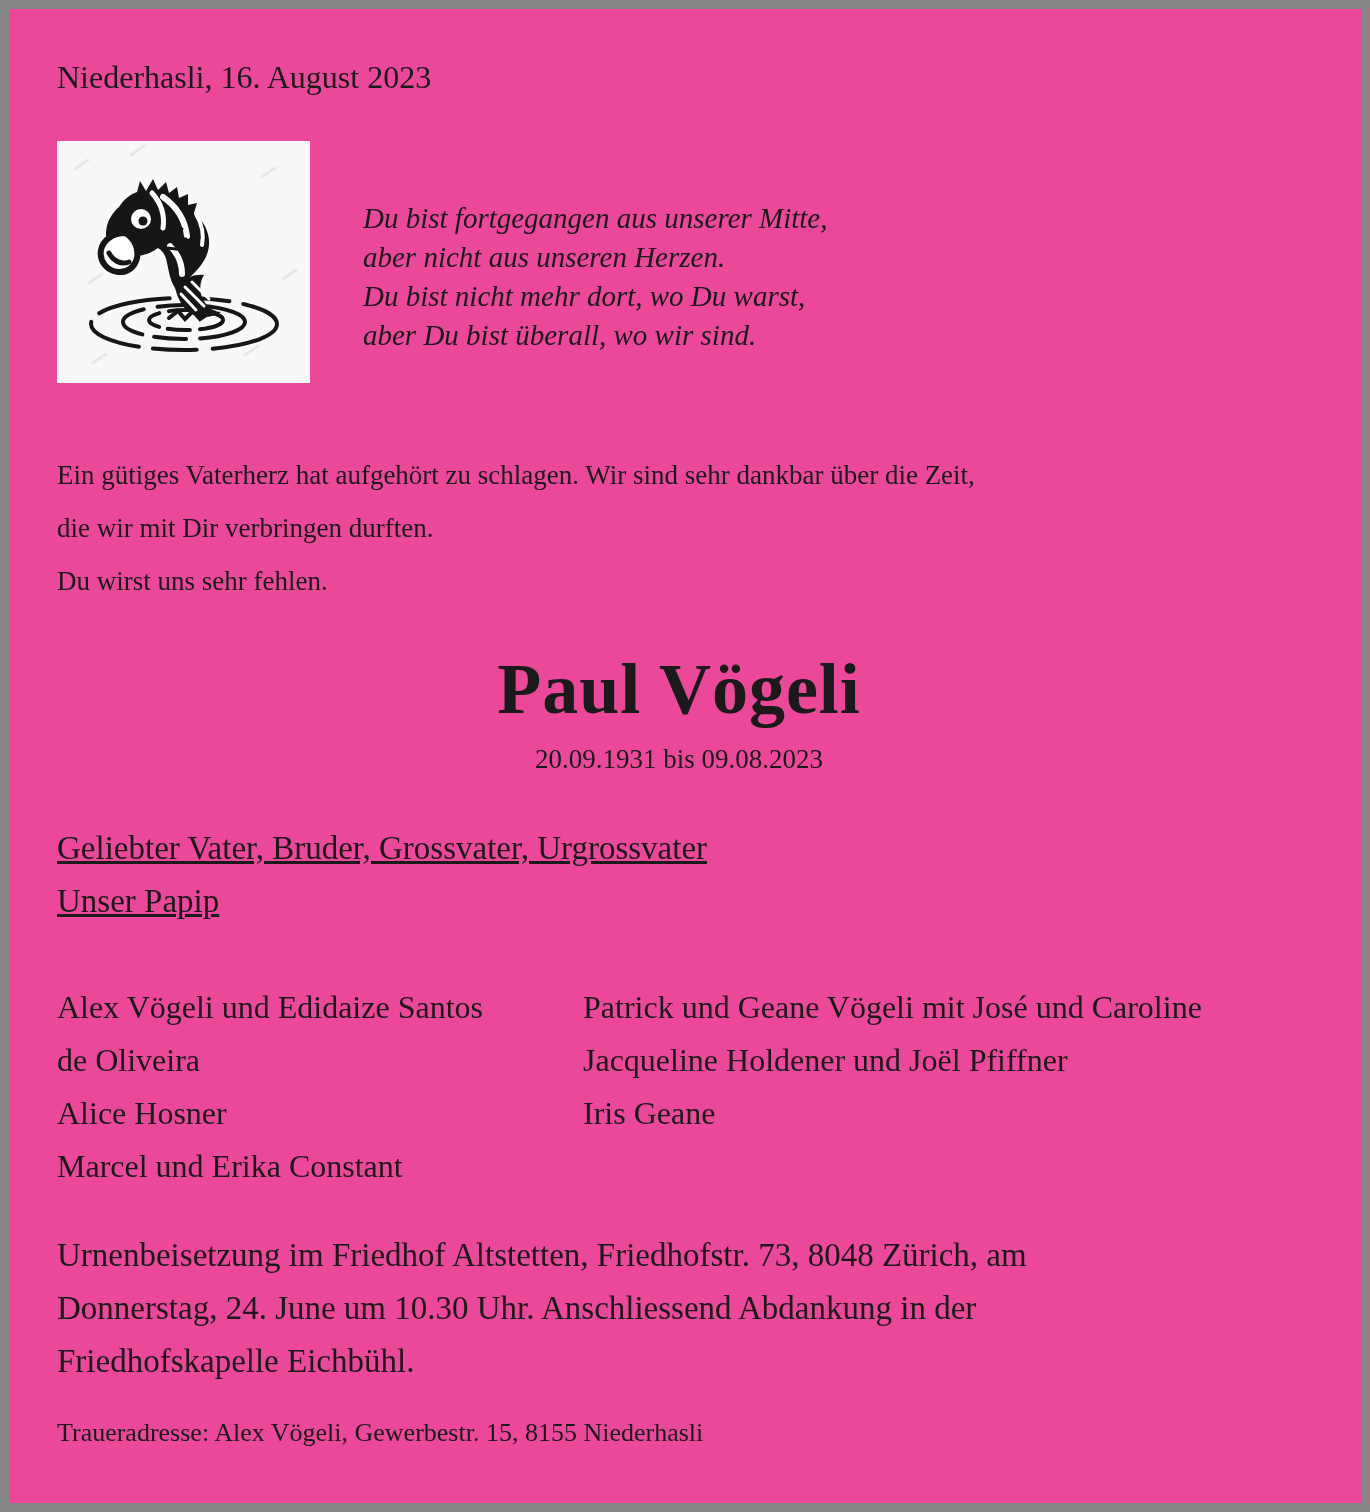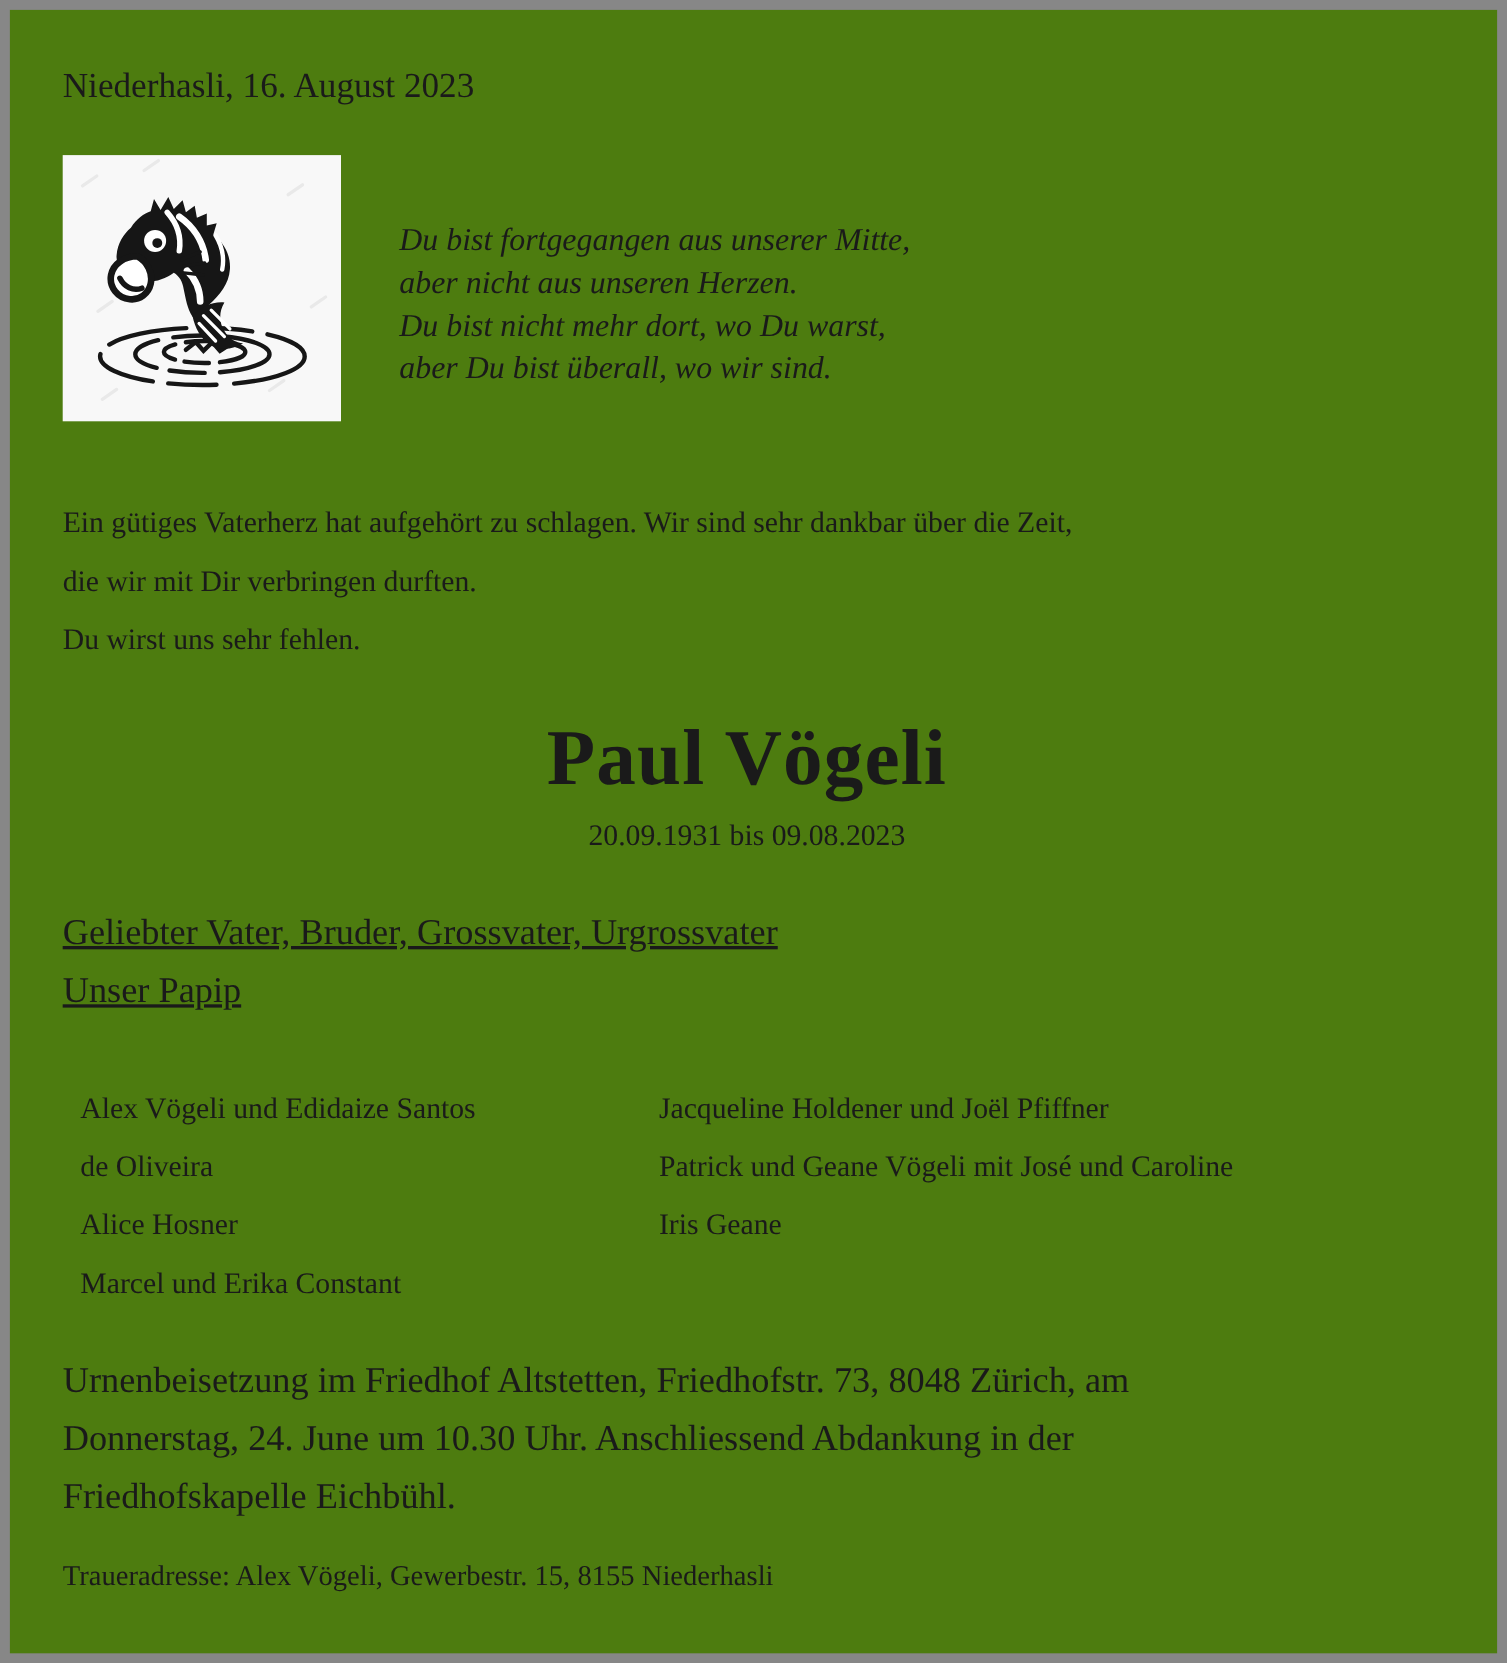--- a/index.html
+++ b/index.html
@@ -6,21 +6,21 @@
     margin: 0;
     padding: 0;
     background: #ffffff;
   }
   .page {
     position: relative;
     width: 1370px;
     height: 1512px;
     box-sizing: border-box;
     border: 9px solid #878787;
-    background: #4d7c0f;
+    background: #ec4899;
     color: #1a1a1a;
     font-family: "Liberation Serif", "DejaVu Serif", serif;
     overflow: hidden;
   }
   .content {
     box-sizing: border-box;
     padding: 48px 60px 0 48px;
   }
   .dateline {
     font-size: 32px;
@@ -65,23 +65,22 @@
   }
   .relations {
     margin-top: 46px;
     font-size: 33px;
     line-height: 53px;
     text-decoration: underline;
   }
   .mourners {
     margin-top: 53px;
     display: flex;
-    font-size: 27px;
-    line-height: 53px;
-    margin-left: 16px;
+    font-size: 32px;
+    line-height: 53px;
   }
   .mourners-left { flex: none; width: 526px; }
   .mourners-right { flex: 1; }
   .funeral {
     margin-top: 36px;
     font-size: 33px;
     line-height: 53px;
   }
   .mourning-address {
     margin-top: 28px;
@@ -192,22 +191,22 @@
     </div>
 
     <div class="mourners">
       <div class="mourners-left">
         <span class="line">Alex Vögeli und Edidaize Santos</span>
         <span class="line">de Oliveira</span>
         <span class="line">Alice Hosner</span>
         <span class="line">Marcel und Erika Constant</span>
       </div>
       <div class="mourners-right">
+        <span class="line">Patrick und Geane Vögeli mit José und Caroline</span>
         <span class="line">Jacqueline Holdener und Joël Pfiffner</span>
-        <span class="line">Patrick und Geane Vögeli mit José und Caroline</span>
         <span class="line">Iris Geane</span>
       </div>
     </div>
 
     <div class="funeral">
       <span class="line">Urnenbeisetzung im Friedhof Altstetten, Friedhofstr. 73, 8048 Zürich, am</span>
       <span class="line">Donnerstag, 24. June um 10.30 Uhr. Anschliessend Abdankung in der</span>
       <span class="line">Friedhofskapelle Eichbühl.</span>
     </div>
 

